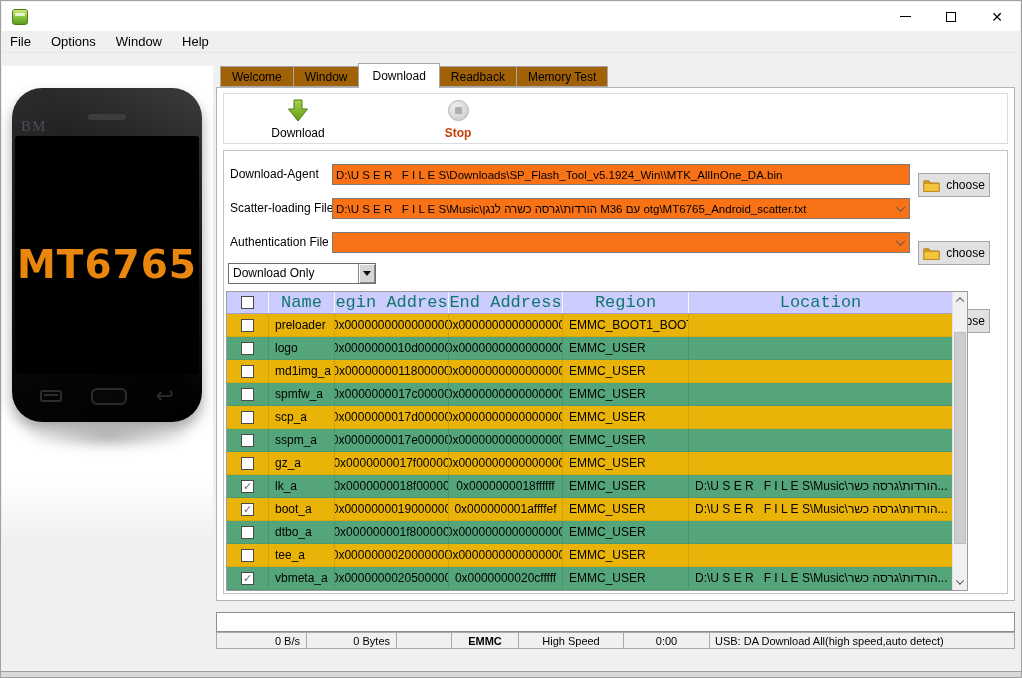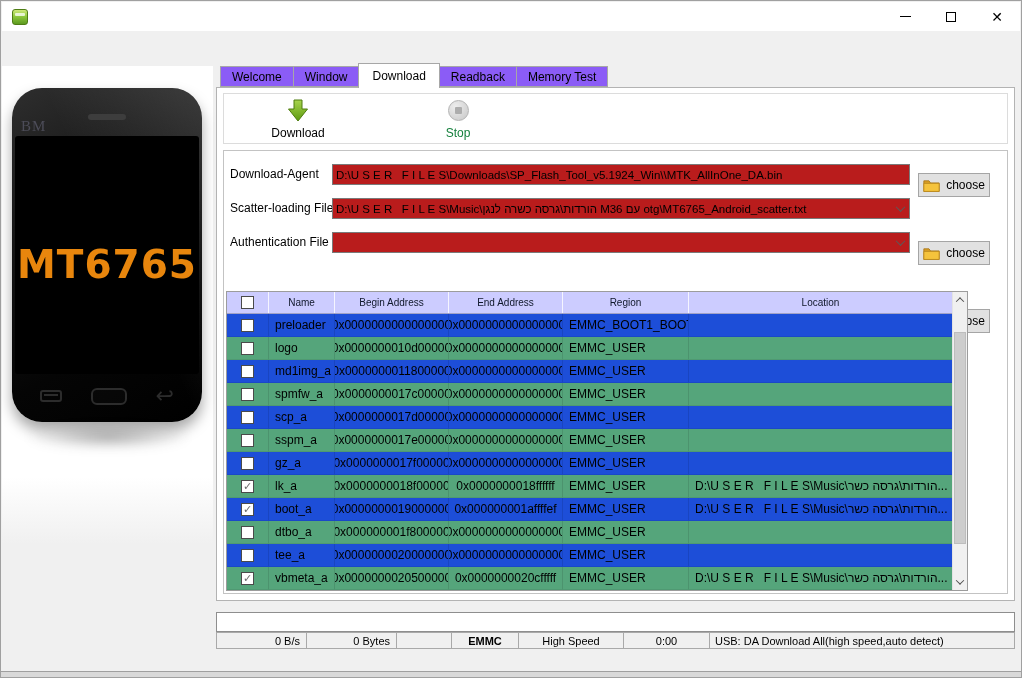--- a/index.html
+++ b/index.html
@@ -53,60 +53,60 @@
   .phone-keys{position:absolute;left:0;right:0;top:296px;height:24px;display:flex;align-items:center;justify-content:space-between;padding:0 28px;}
   .key-menu{width:22px;height:12px;border:2px solid #2c2c2c;border-radius:3px;position:relative;}
   .key-menu::after{content:"";position:absolute;left:2px;right:2px;top:2px;height:2px;background:#2c2c2c;}
   .key-home{width:36px;height:17px;border:2px solid #2c2c2c;border-radius:6px;background:rgba(255,255,255,.02);}
   .key-back{font-size:22px;line-height:18px;color:#2c2c2c;font-family:"DejaVu Sans",sans-serif;}
   .phone-reflection{position:absolute;left:22px;top:358px;width:168px;height:26px;
     background:radial-gradient(ellipse at center,rgba(30,30,30,.35) 0%,transparent 70%);filter:blur(5px);}
 
   
   .tabstrip{position:absolute;left:219px;top:62px;height:25px;display:flex;align-items:flex-end;z-index:5;}
-  .tab{height:21px;padding:3px 11px 0;background:#8b5cf6;border:1px solid #a7a7a7;margin-right:-1px;margin-bottom:1px;font-size:12px;white-space:nowrap;}
+  .tab{height:21px;padding:3px 11px 0;background:#a16207;border:1px solid #a7a7a7;margin-right:-1px;margin-bottom:1px;font-size:12px;white-space:nowrap;}
   .tab.active{height:25px;padding:5px 13px 0;background:#fff;border-bottom:none;margin-bottom:0;position:relative;z-index:6;}
 
   .page{position:absolute;left:215px;top:86px;width:799px;height:514px;background:#fff;border:1px solid #b3b3b3;}
 
   
   .toolbar{position:absolute;left:6px;top:5px;width:785px;height:51px;border:1px solid #dcdcdc;background:#fff;display:flex;align-items:center;}
   .tool-btn{width:96px;text-align:center;margin-left:26px;}
   .tool-btn .icon-wrap{height:26px;display:flex;align-items:center;justify-content:center;}
   .tool-btn .tool-label{font-size:12px;margin-top:2px;}
-  .tool-btn.disabled .tool-label{color:#15803d;}
+  .tool-btn.disabled .tool-label{color:#c2410c;font-weight:bold;}
   .stop-icon{width:21px;height:21px;border-radius:50%;background:radial-gradient(circle at 35% 30%,#eee,#c7c7c7);
     border:1px solid #b3b3b3;display:flex;align-items:center;justify-content:center;}
   .stop-icon::after{content:"";width:7px;height:7px;background:#adadad;border-radius:1px;}
 
   
   .groupbox{position:absolute;left:6px;top:62px;width:785px;height:444px;border:1px solid #c3c3c3;background:#fff;}
   .form-row{position:absolute;left:0;right:0;height:24px;}
   .form-label{position:absolute;left:6px;top:0;width:100px;line-height:22px;font-size:12px;white-space:nowrap;}
-  .textfield{position:absolute;left:108px;top:1px;width:578px;height:21px;border:1px solid #7a7a7a;background:#b91c1c;display:flex;align-items:center;}
+  .textfield{position:absolute;left:108px;top:1px;width:578px;height:21px;border:1px solid #7a7a7a;background:#f97316;display:flex;align-items:center;}
   .textfield input{flex:1;border:none;outline:none;height:17px;font-family:"Liberation Sans",sans-serif;font-size:11.5px;padding:0 3px;background:transparent;}
   .dd-zone{width:18px;height:100%;display:flex;align-items:center;justify-content:center;}
   .chev{width:7px;height:7px;border-right:1px solid #5a5a5a;border-bottom:1px solid #5a5a5a;transform:rotate(45deg) translate(-1px,-1px);}
   .choose-btn{position:absolute;left:694px;top:-1px;width:72px;height:24px;background:#e1e1e1;border:1px solid #a5a5a5;
     display:flex;align-items:center;justify-content:center;gap:6px;font-size:12px;}
   .folder-svg{display:block;}
 
   .mode-combo{position:absolute;left:4px;top:112px;width:148px;height:21px;border:1px solid #6e6e6e;background:#fff;display:flex;}
   .mode-text{flex:1;line-height:19px;padding-left:4px;font-size:12px;white-space:nowrap;overflow:hidden;}
   .mode-btn{width:17px;background:#d6d6d6;border-left:1px solid #8a8a8a;box-shadow:inset 1px 1px 0 #fdfdfd,inset -1px -1px 0 #8a8a8a;
     display:flex;align-items:center;justify-content:center;}
   .tri-down{width:0;height:0;border-left:4px solid transparent;border-right:4px solid transparent;border-top:5px solid #111;}
 
   
   .ptable{position:absolute;left:2px;top:140px;width:742px;height:300px;border:1px solid #9c9c9c;background:#fff;}
   .t-scroll-pad{position:absolute;left:0;top:0;right:15px;bottom:0;}
   .t-header{display:flex;height:22px;background:var(--header-lavender);border-bottom:1px solid #a2a2c6;}
-  .t-header .cell{display:flex;align-items:center;justify-content:center;font-size:10px;color:#0f172a;
-    border-right:1px solid rgba(255,255,255,.8);overflow:hidden;white-space:nowrap;}
-  .t-row{display:flex;height:23px;background:#1d4ed8;}
+  .t-header .cell{display:flex;align-items:center;justify-content:center;font-size:17px;color:#0f766e;
+    border-right:1px solid rgba(255,255,255,.8);overflow:hidden;white-space:nowrap;font-family:Liberation Mono, monospace;}
+  .t-row{display:flex;height:23px;background:#eab308;}
   .t-row.green{background:var(--row-green);}
   .t-row .cell{display:flex;align-items:center;border-right:1px solid rgba(0,0,0,.10);border-bottom:1px solid rgba(0,0,0,.07);
     overflow:hidden;white-space:pre;font-size:12px;color:#000;}
   .c-check{width:42px;justify-content:center;}
   .c-name{width:66px;padding-left:6px;}
   .c-begin{width:114px;justify-content:center;font-size:11px;}
   .c-end{width:114px;justify-content:center;font-size:11px;}
   .c-region{width:126px;padding-left:6px;font-size:11.5px;}
   .c-loc{flex:1;padding-left:6px;font-size:11px;border-right:none !important;}
   .cb{width:13px;height:13px;border:1px solid #4a4a4a;background:#fff;display:flex;align-items:center;justify-content:center;
@@ -143,20 +143,26 @@
         </div>
       <div class="win-btn">
           <div class="glyph-max"></div>
         </div>
       <div class="win-btn">
           <div class="glyph-close">✕</div>
         </div>
     </div>
   </div>
 
+  <div class="menubar">
+    <div class="menu-item">File</div>
+    <div class="menu-item">Options</div>
+    <div class="menu-item">Window</div>
+    <div class="menu-item">Help</div>
+  </div>
 
   <div class="phone-panel">
     <div class="phone">
       <div class="phone-speaker"></div>
       <div class="phone-brand">BM</div>
       <div class="phone-screen">
         <div class="phone-chip">MT6765</div>
       </div>
       <div class="phone-keys">
         <div class="key-menu"></div>
@@ -243,20 +249,26 @@
         </div>
         <div class="choose-btn" style="top:78px;">
           <svg class="folder-svg" width="17" height="13" viewBox="0 0 20 15">
             <path d="M1 2 h6 l2 2.5 h10 v10 H1 Z" fill="#d99e23" stroke="#a8761a" stroke-width="1"></path>
             <path d="M1 5 h18 v9.5 H1 Z" fill="#f5c33c" stroke="#b9881f" stroke-width="1"></path>
           </svg>
           <span>choose</span>
         </div>
       </div>
 
+      <div class="mode-combo">
+        <div class="mode-text">Download Only</div>
+        <div class="mode-btn">
+            <div class="tri-down"></div>
+          </div>
+      </div>
 
       <div class="ptable">
         <div class="t-scroll-pad">
           <div class="t-header">
             <div class="cell c-check">
                 <span class="cb"></span>
               </div>
             <div class="cell c-name" style="justify-content:center;padding-left:0;">Name</div>
             <div class="cell c-begin">Begin Address</div>
             <div class="cell c-end">End Address</div>

